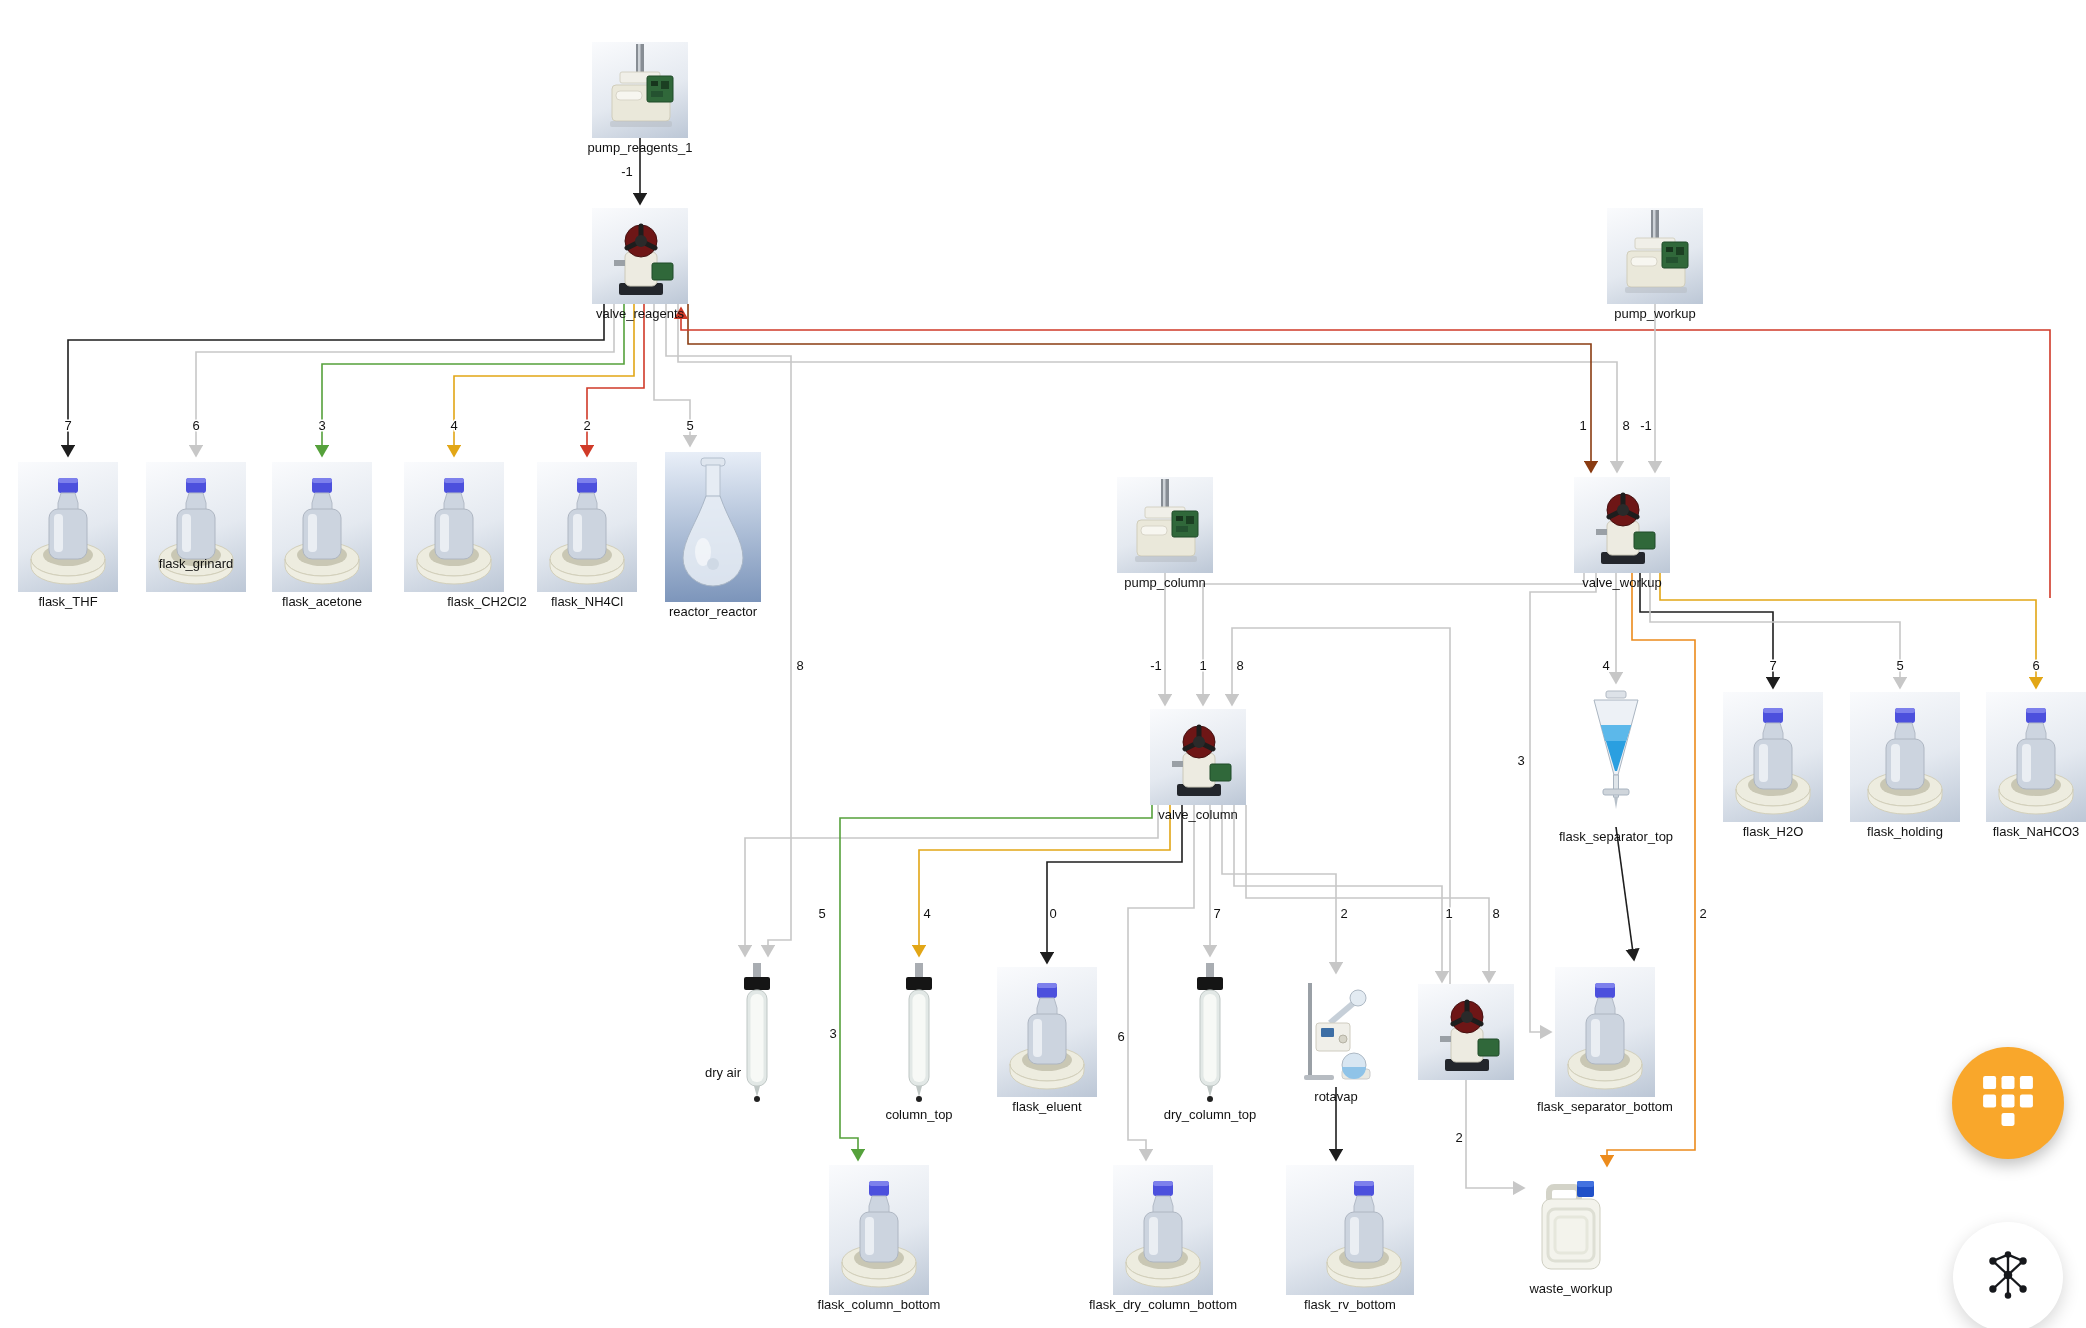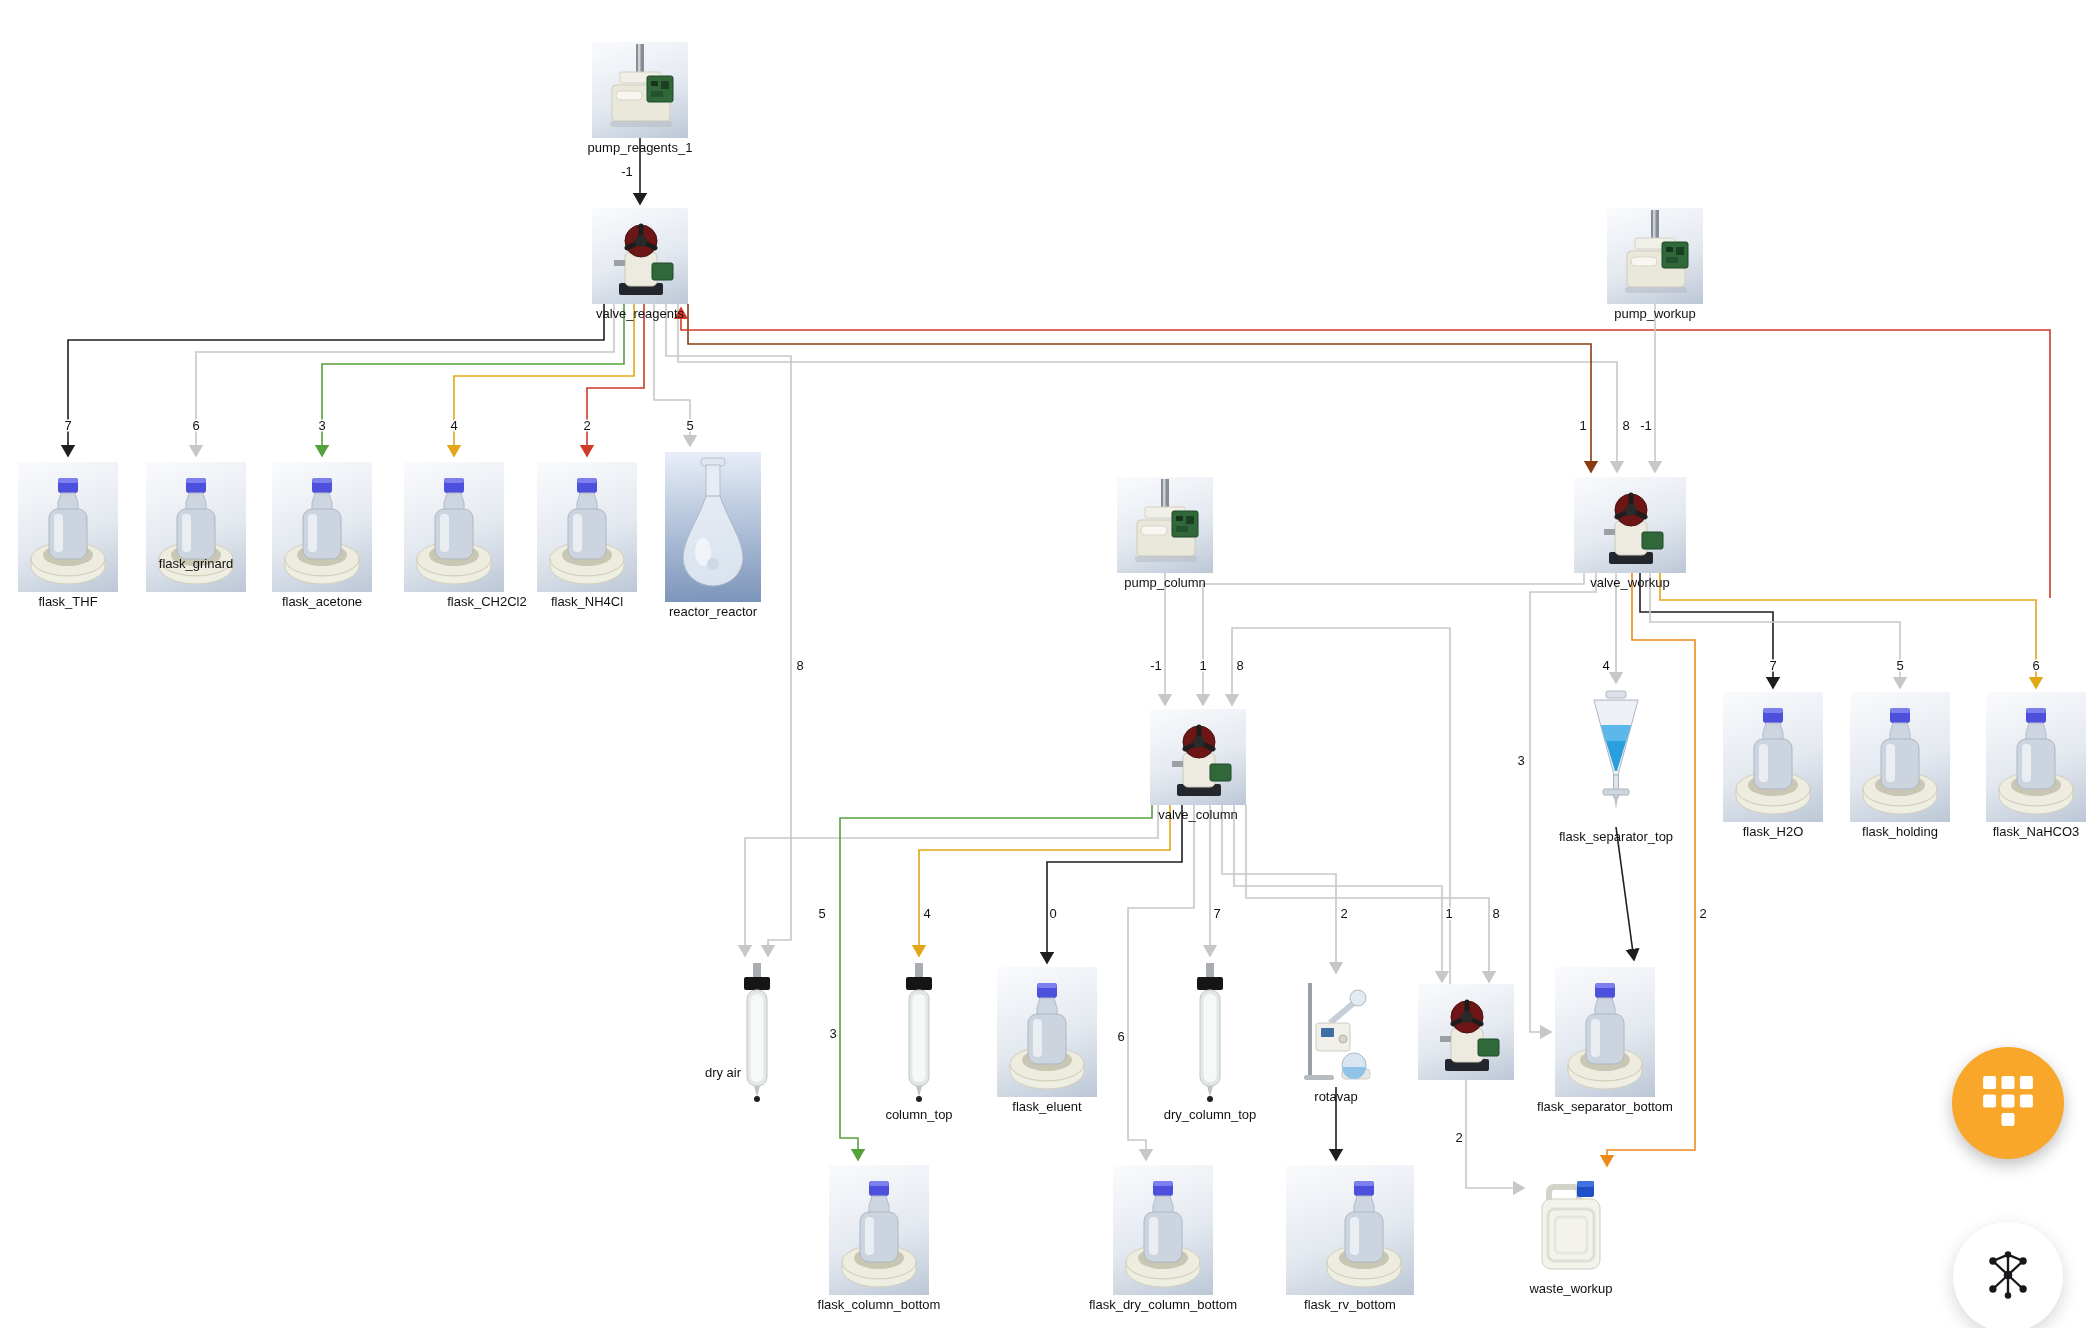--- a/index.html
+++ b/index.html
@@ -245,21 +245,21 @@
     <rect x="20" y="43" width="58" height="36" rx="4" fill="#eae8da" stroke="#d0cdbb"></rect>
     <rect x="55" y="34" width="26" height="26" rx="2" fill="#30683a" stroke="#1f4a28"></rect>
     <rect x="59" y="39" width="7" height="5" fill="#17351d"></rect>
     <rect x="69" y="39" width="8" height="8" fill="#1b3f22"></rect>
     <rect x="59" y="49" width="12" height="6" fill="#245230"></rect>
     <rect x="24" y="49" width="26" height="9" rx="4" fill="#f7f6f0" stroke="#d8d5c8"></rect>
     <rect x="18" y="79" width="62" height="6" rx="2" fill="#b7bcc3" opacity="0.55"></rect>
   </svg>
         <div class="node-label" style="top: 99px;">pump_column</div>
       </div>
-      <div class="node bg-grad" style="left: 1574px; top: 477px; width: 112px; height: 96px;">
+      <div class="node bg-grad" style="left: 1574px; top: 477px; width: 96px; height: 96px;">
         <svg viewBox="0 0 96 96">
     <rect x="27" y="75" width="44" height="12" rx="2" fill="#23262c"></rect>
     <rect x="33" y="44" width="32" height="34" rx="5" fill="#edebe1" stroke="#ccc9ba"></rect>
     <rect x="60" y="55" width="21" height="17" rx="2" fill="#30683a" stroke="#1f4a28"></rect>
     <rect x="22" y="52" width="11" height="6" fill="#9aa0a6"></rect>
     <circle cx="49" cy="33" r="16" fill="#6e1616" stroke="#451010"></circle>
     <g stroke="#1d1d1d" stroke-width="5" stroke-linecap="round">
       <line x1="49" y1="33" x2="49" y2="18"></line>
             <line x1="49" y1="33" x2="63" y2="40"></line>
       <line x1="49" y1="33" x2="35" y2="40"></line>
@@ -302,21 +302,21 @@
     <ellipse cx="50" cy="93" rx="25" ry="11" fill="#c9c7b4"></ellipse>
     <rect x="40" y="16" width="20" height="15" rx="3" fill="#4c50dd"></rect>
     <rect x="40" y="16" width="20" height="5" rx="2.5" fill="#7d80ec"></rect>
     <path d="M43 31 h14 l3 10 v8 h-20 v-8 z" fill="#cdd5e0" stroke="#b2bac6"></path>
     <rect x="31" y="47" width="38" height="50" rx="9" fill="#ccd4df" stroke="#aeb6c2"></rect>
     <rect x="36" y="52" width="9" height="38" rx="4" fill="#eef2f7" opacity="0.85"></rect>
     <path d="M13 97 a37 17 0 0 0 74 0 l0 7 a37 18 0 0 1 -74 0 z" fill="#efeee2" stroke="#d2cfba"></path>
   </svg>
         <div class="node-label" style="top: 133px;">flask_H2O</div>
       </div>
-      <div class="node bg-grad" style="left: 1850px; top: 692px; width: 100px; height: 130px;">
+      <div class="node bg-grad" style="left: 1850px; top: 692px; width: 110px; height: 130px;">
         <svg viewBox="0 0 100 130">
     <ellipse cx="50" cy="97" rx="37" ry="17" fill="#edecdf" stroke="#d2cfba"></ellipse>
     <ellipse cx="50" cy="93" rx="25" ry="11" fill="#c9c7b4"></ellipse>
     <rect x="40" y="16" width="20" height="15" rx="3" fill="#4c50dd"></rect>
     <rect x="40" y="16" width="20" height="5" rx="2.5" fill="#7d80ec"></rect>
     <path d="M43 31 h14 l3 10 v8 h-20 v-8 z" fill="#cdd5e0" stroke="#b2bac6"></path>
     <rect x="31" y="47" width="38" height="50" rx="9" fill="#ccd4df" stroke="#aeb6c2"></rect>
     <rect x="36" y="52" width="9" height="38" rx="4" fill="#eef2f7" opacity="0.85"></rect>
     <path d="M13 97 a37 17 0 0 0 74 0 l0 7 a37 18 0 0 1 -74 0 z" fill="#efeee2" stroke="#d2cfba"></path>
   </svg>

